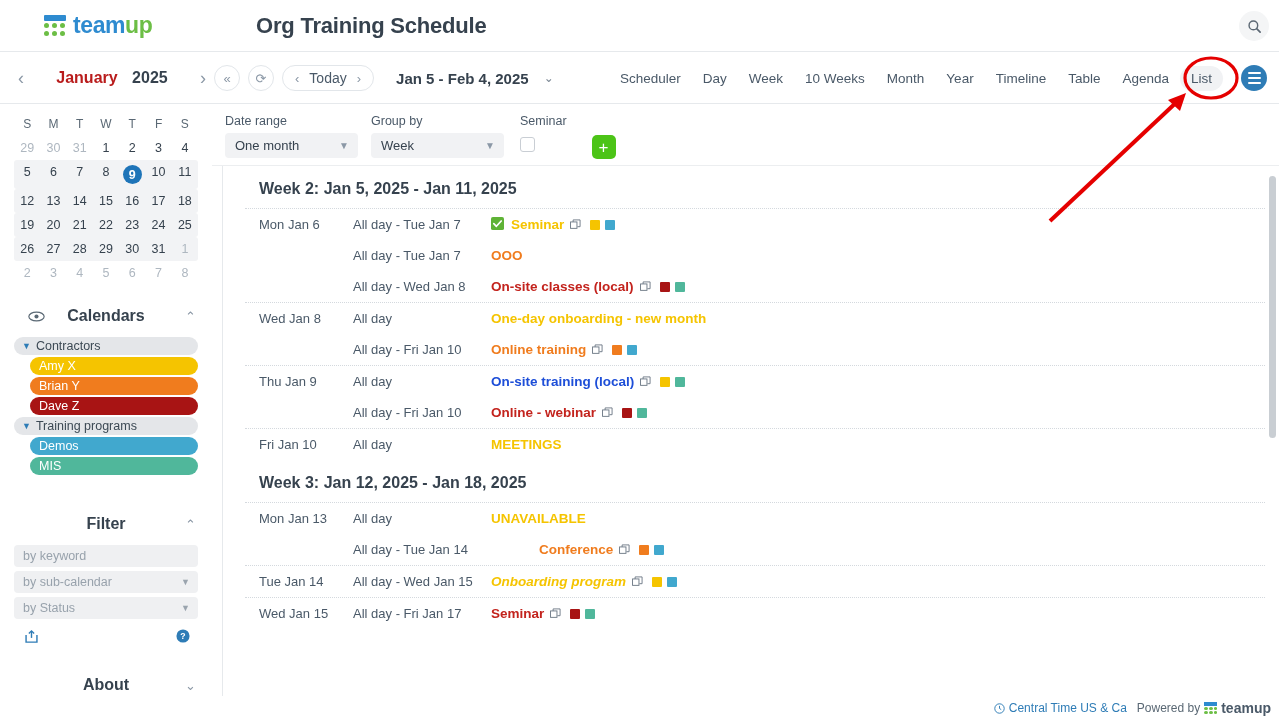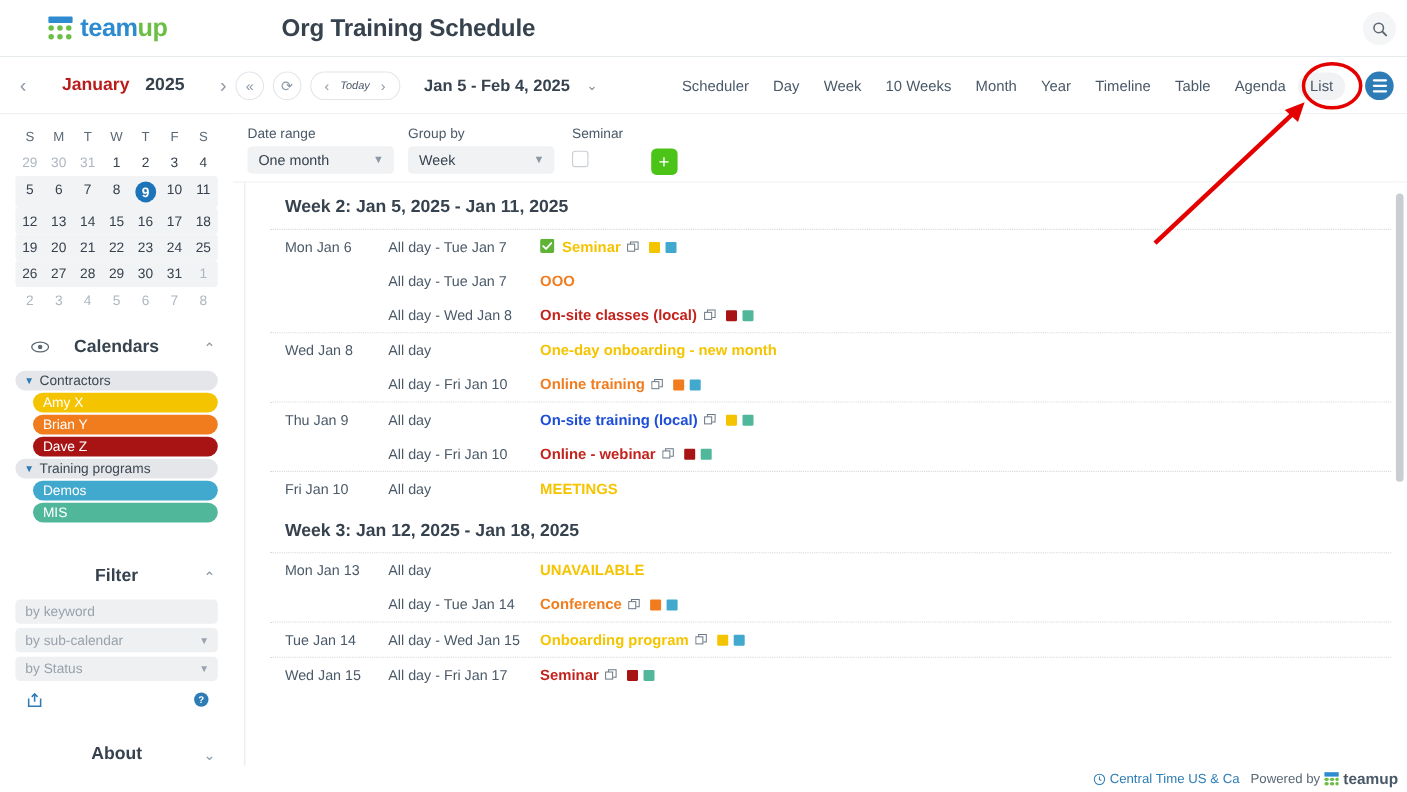--- a/index.html
+++ b/index.html
@@ -52,21 +52,21 @@
   .circ-btn {
     width: 26px; height: 26px; border-radius: 50%; border: 1px solid #e2e6ea;
     display: flex; align-items: center; justify-content: center; color: #8b98a6;
     font-size: 13px; background: #fff; cursor: pointer;
   }
   .today-group {
     height: 26px; border: 1px solid #e2e6ea; border-radius: 13px; display: flex; align-items: center;
     padding: 0 6px; background: #fff;
   }
   .today-group .g-arrow { color: #8b98a6; font-size: 13px; padding: 0 6px; cursor: pointer; }
-  .today-group .g-label { font-size: 10px; color: #4a5968; padding: 0 4px; cursor: pointer; font-style: italic; }
+  .today-group .g-label { font-size: 14px; color: #4a5968; padding: 0 4px; cursor: pointer; }
   .range-label { font-size: 15px; font-weight: 700; color: #36424e; margin-left: 14px; cursor: pointer; }
   .range-caret { color: #7b8794; font-size: 12px; margin-left: 7px; }
 
   .view-tabs {
     position: absolute; right: 56px; top: 0; height: 52px; display: flex; align-items: center; gap: 0px;
   }
   .view-tab {
     font-size: 13.5px; color: #4a5968; padding: 5px 11px; border-radius: 14px; cursor: pointer; white-space: nowrap;
   }
   .view-tab.active { background: #f1f2f4; }
@@ -535,38 +535,38 @@
             <div class="ev-row">
               <div class="ev-day">Mon Jan 13</div>
               <div class="ev-time">All day</div>
               <div class="ev-title" style="color: rgb(245, 196, 0);">
                 <span>UNAVAILABLE</span>
               </div>
             </div>
             <div class="ev-row">
               <div class="ev-day"></div>
               <div class="ev-time">All day - Tue Jan 14</div>
-              <div class="ev-title" style="color: rgb(240, 124, 30);">
+              <div class="ev-title" style="color: rgb(240, 124, 30); margin-left: 48px;">
                 <span>Conference</span>
                 <svg width="11" height="11" viewBox="0 0 12 12">
                   <rect x="0.6" y="3.2" width="7" height="7" fill="none" stroke="#6b7784" stroke-width="1"></rect>
                   <path d="M3.4 3.2 V1 H11 V8.4 H8.1" fill="none" stroke="#6b7784" stroke-width="1"></path>
                 </svg>
                 <span class="chips">
                   <span class="chip" style="background: rgb(240, 124, 30);"></span>
                   <span class="chip" style="background: rgb(65, 168, 206);"></span>
                 </span>
               </div>
             </div>
           </div>
           <div class="day-block">
             <div class="ev-row">
               <div class="ev-day">Tue Jan 14</div>
               <div class="ev-time">All day - Wed Jan 15</div>
-              <div class="ev-title" style="color: rgb(245, 196, 0);">
+              <div class="ev-title" style="color: rgb(245, 196, 0); font-style: italic;">
                 <span>Onboarding program</span>
                 <svg width="11" height="11" viewBox="0 0 12 12">
                   <rect x="0.6" y="3.2" width="7" height="7" fill="none" stroke="#6b7784" stroke-width="1"></rect>
                   <path d="M3.4 3.2 V1 H11 V8.4 H8.1" fill="none" stroke="#6b7784" stroke-width="1"></path>
                 </svg>
                 <span class="chips">
                   <span class="chip" style="background: rgb(245, 196, 0);"></span>
                   <span class="chip" style="background: rgb(65, 168, 206);"></span>
                 </span>
               </div>

